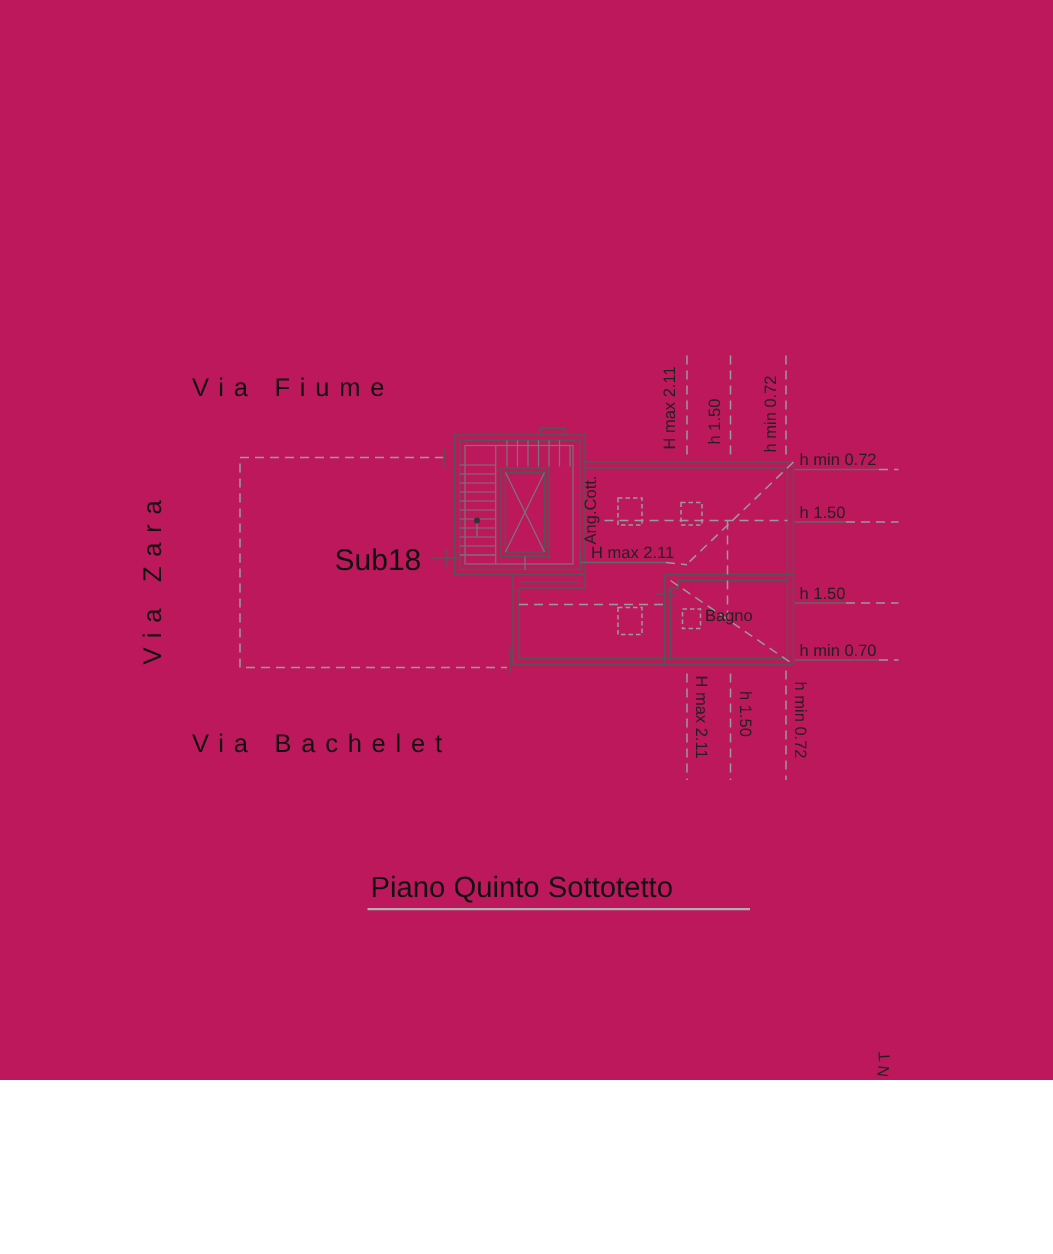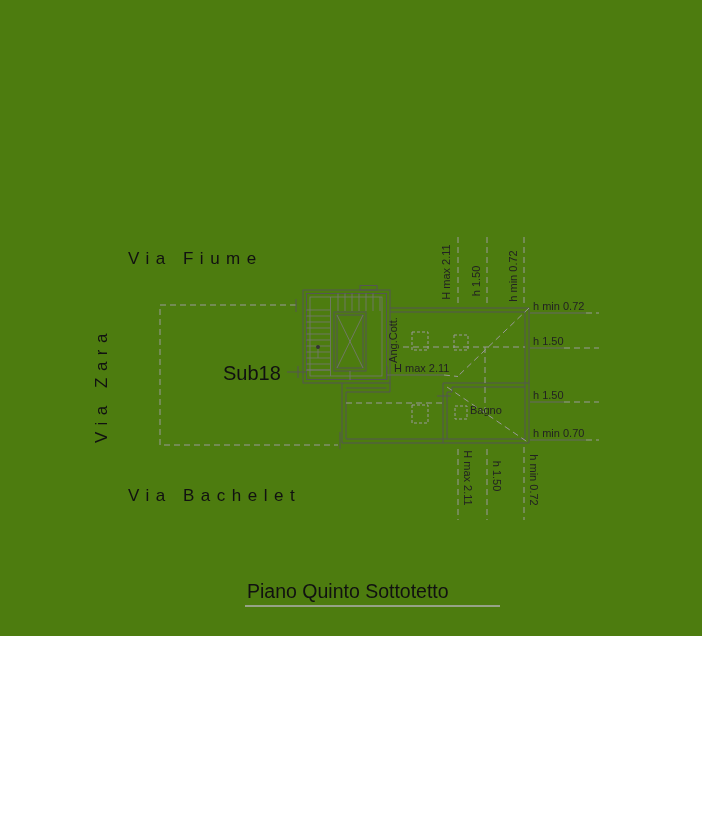--- a/index.html
+++ b/index.html
@@ -1,16 +1,16 @@
 <!DOCTYPE html>
 <html><head>
 <meta charset="utf-8">
 <style>
   html,body{margin:0;padding:0;background:#ffffff;}
-  .page{position:relative;width:702px;height:636px;background:#4d7c0f;overflow:hidden;
+  .page{position:relative;width:702px;height:720px;background:#be185d;overflow:hidden;
         font-family:"Liberation Sans", sans-serif;}
   svg text{fill:#1a1a1a;}
   .street{font-size:17px;letter-spacing:6.5px;fill:#111;}
   .small-lbl{font-size:11px;fill:#222;}
   .unit-lbl{font-size:20px;fill:#111;}
   .title-lbl{font-size:19.5px;fill:#111;}
   .north-lbl{font-size:22px;fill:#111;}
   .orient-lbl{font-size:10.5px;letter-spacing:3.4px;fill:#222;}
   .wall{stroke:#555;stroke-width:1;fill:none;}
   .wall-thin{stroke:#777;stroke-width:0.8;fill:none;}

